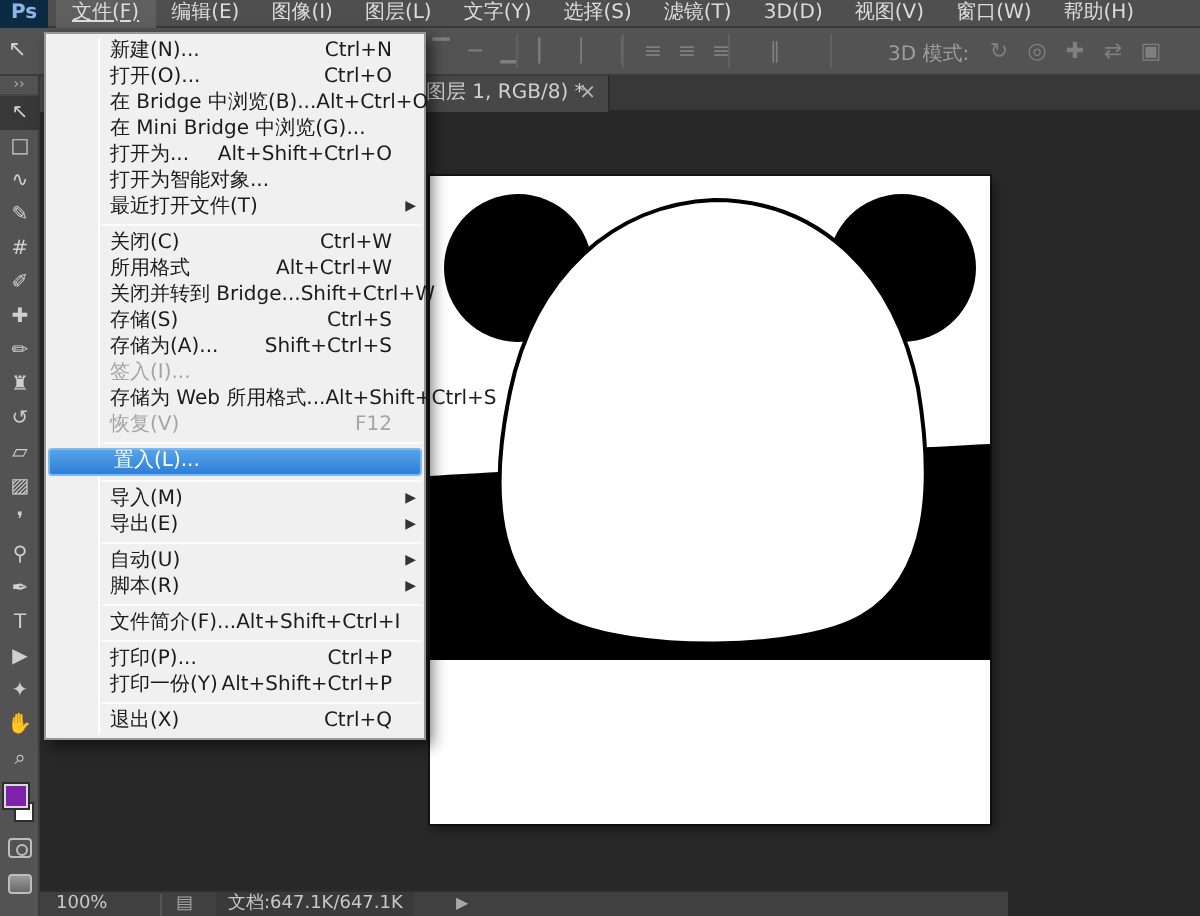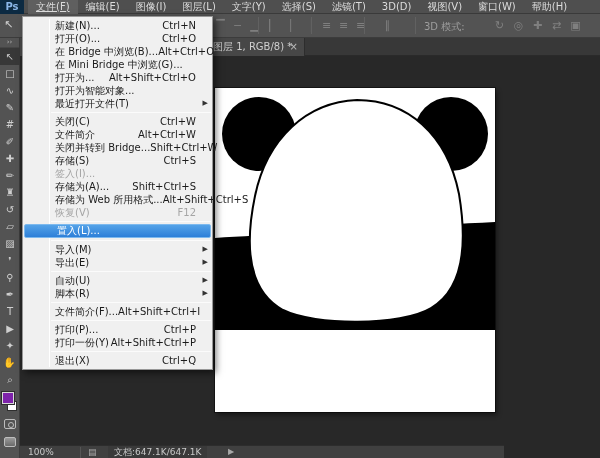--- a/index.html
+++ b/index.html
@@ -35,21 +35,21 @@
   #opt-move-icon {
     position:absolute; left:4px; top:4px; color:#cfcfcf; font-size:11px;
   }
   .opt-icon {
     position:absolute; top:4px; width:15px; height:15px; color:#b5b5b5;
     opacity:.45; font-size:11px; text-align:center; line-height:15px;
   }
   .opt-sep { position:absolute; top:3px; width:1px; height:17px;
     background:#434343; border-right:1px solid #616161; }
   #mode3d-label {
-    position:absolute; left:424px; top:6px; color:#9d9d9d; font-size:10px;
+    position:absolute; left:444px; top:6px; color:#9d9d9d; font-size:10px;
   }
 
   
   #tabbar {
     position:absolute; left:20px; top:38px; width:580px; height:18px;
     background:#383838; border-bottom:1px solid #2a2a2a; z-index:5;
   }
   #doc-tab {
     position:absolute; left:0; top:0; width:285px; height:18px;
     background:#474747; border-right:1px solid #2d2d2d;
@@ -295,37 +295,37 @@
       <div class="fm-item">
         <span class="label">最近打开文件(T)</span>
         <span class="sub-arrow">▶</span>
       </div>
       <div class="fm-sep"></div>
       <div class="fm-item">
         <span class="label">关闭(C)</span>
         <span class="shortcut">Ctrl+W</span>
       </div>
       <div class="fm-item">
-        <span class="label">文件简介</span>
+        <span class="label">所用格式</span>
         <span class="shortcut">Alt+Ctrl+W</span>
       </div>
       <div class="fm-item">
         <span class="label">关闭并转到 Bridge...</span>
         <span class="shortcut">Shift+Ctrl+W</span>
       </div>
       <div class="fm-item">
         <span class="label">存储(S)</span>
         <span class="shortcut">Ctrl+S</span>
       </div>
+      <div class="fm-item">
+        <span class="label">存储为(A)...</span>
+        <span class="shortcut">Shift+Ctrl+S</span>
+      </div>
       <div class="fm-item disabled">
         <span class="label">签入(I)...</span>
-      </div>
-      <div class="fm-item">
-        <span class="label">存储为(A)...</span>
-        <span class="shortcut">Shift+Ctrl+S</span>
       </div>
       <div class="fm-item">
         <span class="label">存储为 Web 所用格式...</span>
         <span class="shortcut">Alt+Shift+Ctrl+S</span>
       </div>
       <div class="fm-item disabled">
         <span class="label">恢复(V)</span>
         <span class="shortcut">F12</span>
       </div>
       <div class="fm-sep"></div>

